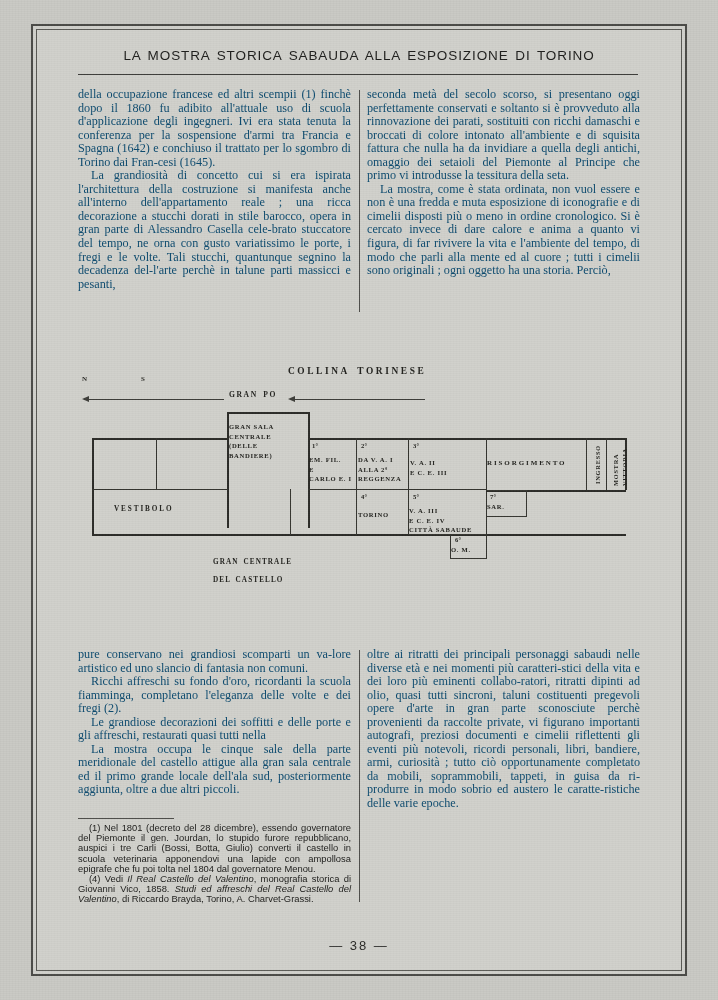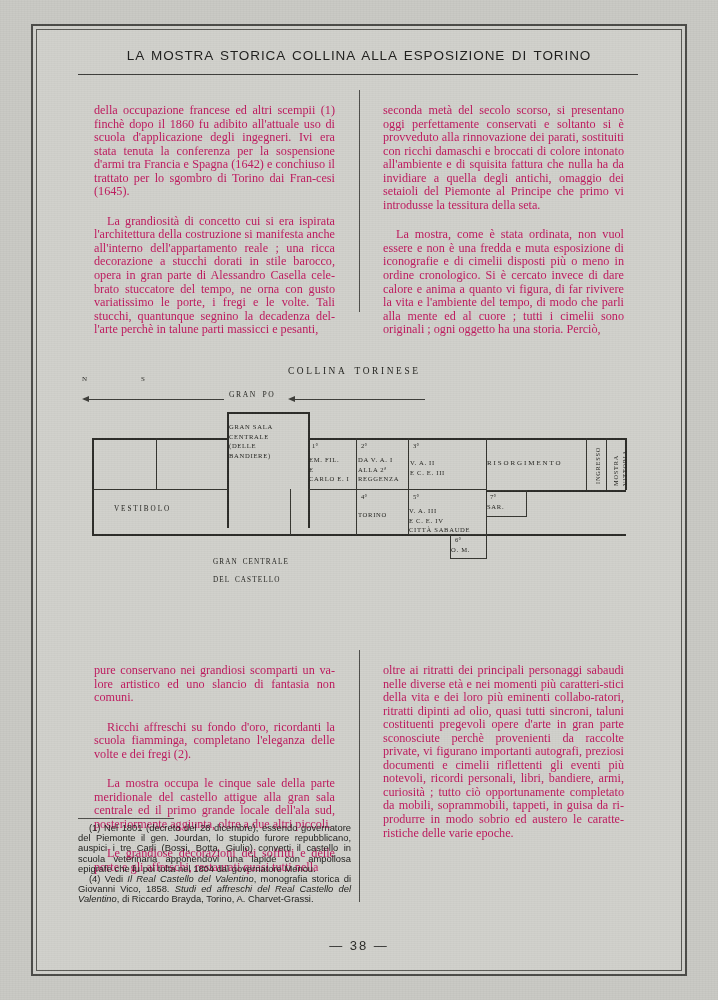--- a/index.html
+++ b/index.html
@@ -93,26 +93,26 @@
     position: absolute;
     left: 78px;
     width: 562px;
     display: flex;
     gap: 16px;
   }
   .col {
     width: 273px;
   }
   .col p {
-    margin: 16px;
+    margin: 0;
     font-size: 12.2px;
     line-height: 13.55px;
     text-align: justify;
     text-justify: inter-word;
-    color: #be185d;
+    color: #0c4a6e;
     text-indent: 13px;
     hyphens: manual;
   }
   .col p.noindent {
     text-indent: 0;
   }
   #cols-top { top: 88px; }
   #cols-bottom { top: 648px; }
 
   .col-divider {
@@ -162,20 +162,21 @@
     font-family: "Liberation Sans", sans-serif;
   }
 
   
   #figure {
     position: absolute;
     left: 74px;
     top: 360px;
     width: 570px;
     height: 280px;
+    font-weight: bold;
   }
   .fig-label {
     position: absolute;
     font-family: "Liberation Serif", serif;
     color: #23231f;
     white-space: nowrap;
   }
 
   
   .arrow-line {
@@ -260,21 +261,21 @@
 </style>
 </head>
 <body>
 
 <div id="page">
   <div id="paper"></div>
   <div class="frame-outer"></div>
   <div class="frame-inner"></div>
 
   <div id="header">
-    <div id="doc-title">LA MOSTRA STORICA COLLINA ALLA ESPOSIZIONE DI TORINO</div>
+    <div id="doc-title">LA MOSTRA STORICA SABAUDA ALLA ESPOSIZIONE DI TORINO</div>
   </div>
   <div id="title-rule"></div>
 
   <div class="cols" id="cols-top">
     <div class="col">
       <p class="noindent">della occupazione francese ed altri scempii (1) finchè dopo il 1860 fu adibito all'attuale uso di scuola d'applicazione degli ingegneri. Ivi era stata tenuta la conferenza per la sospensione d'armi tra Francia e Spagna (1642) e conchiuso il trattato per lo sgombro di Torino dai Fran-cesi (1645).</p>
       <p>La grandiosità di concetto cui si era ispirata l'architettura della costruzione si manifesta anche all'interno dell'appartamento reale ; una ricca decorazione a stucchi dorati in stile barocco, opera in gran parte di Alessandro Casella cele-brato stuccatore del tempo, ne orna con gusto variatissimo le porte, i fregi e le volte. Tali stucchi, quantunque segnino la decadenza del-l'arte perchè in talune parti massicci e pesanti,</p>
     </div>
     <div class="col">
       <p class="noindent">seconda metà del secolo scorso, si presentano oggi perfettamente conservati e soltanto si è provveduto alla rinnovazione dei parati, sostituiti con ricchi damaschi e broccati di colore intonato all'ambiente e di squisita fattura che nulla ha da invidiare a quella degli antichi, omaggio dei setaioli del Piemonte al Principe che primo vi introdusse la tessitura della seta.</p>
@@ -401,22 +402,22 @@
 
     <div class="fig-label" style="left:139px; top:198px; font-size:7.2px; letter-spacing:1.1px; word-spacing:2px;">GRAN CENTRALE</div>
     <div class="fig-label" style="left:139px; top:216px; font-size:7.2px; letter-spacing:1.1px; word-spacing:2px;">DEL CASTELLO</div>
 
   </div>
 
   <div class="cols" id="cols-bottom">
     <div class="col">
       <p class="noindent">pure conservano nei grandiosi scomparti un va-lore artistico ed uno slancio di fantasia non comuni.</p>
       <p>Ricchi affreschi su fondo d'oro, ricordanti la scuola fiamminga, completano l'eleganza delle volte e dei fregi (2).</p>
+      <p>Le grandiose decorazioni dei soffitti e delle porte e gli affreschi, restaurati quasi tutti nella</p>
       <p>La mostra occupa le cinque sale della parte meridionale del castello attigue alla gran sala centrale ed il primo grande locale dell'ala sud, posteriormente aggiunta, oltre a due altri piccoli.</p>
-      <p>Le grandiose decorazioni dei soffitti e delle porte e gli affreschi, restaurati quasi tutti nella</p>
     </div>
     <div class="col">
       <p class="noindent">oltre ai ritratti dei principali personaggi sabaudi nelle diverse età e nei momenti più caratteri-stici della vita e dei loro più eminenti collabo-ratori, ritratti dipinti ad olio, quasi tutti sincroni, taluni costituenti pregevoli opere d'arte in gran parte sconosciute perchè provenienti da raccolte private, vi figurano importanti autografi, preziosi documenti e cimelii riflettenti gli eventi più notevoli, ricordi personali, libri, bandiere, armi, curiosità ; tutto ciò opportunamente completato da mobili, soprammobili, tappeti, in guisa da ri-produrre in modo sobrio ed austero le caratte-ristiche delle varie epoche.</p>
     </div>
   </div>
   <div class="col-divider" id="divider-bot"></div>
 
   <div id="fn-rule"></div>
   <div id="footnotes">
     <p>(1) Nel 1801 (decreto del 28 dicembre), essendo governatore del Piemonte il gen. Jourdan, lo stupido furore repubblicano, auspici i tre Carli (Bossi, Botta, Giulio) converti il castello in scuola veterinaria apponendovi una lapide con ampollosa epigrafe che fu poi tolta nel 1804 dal governatore Menou.</p>

